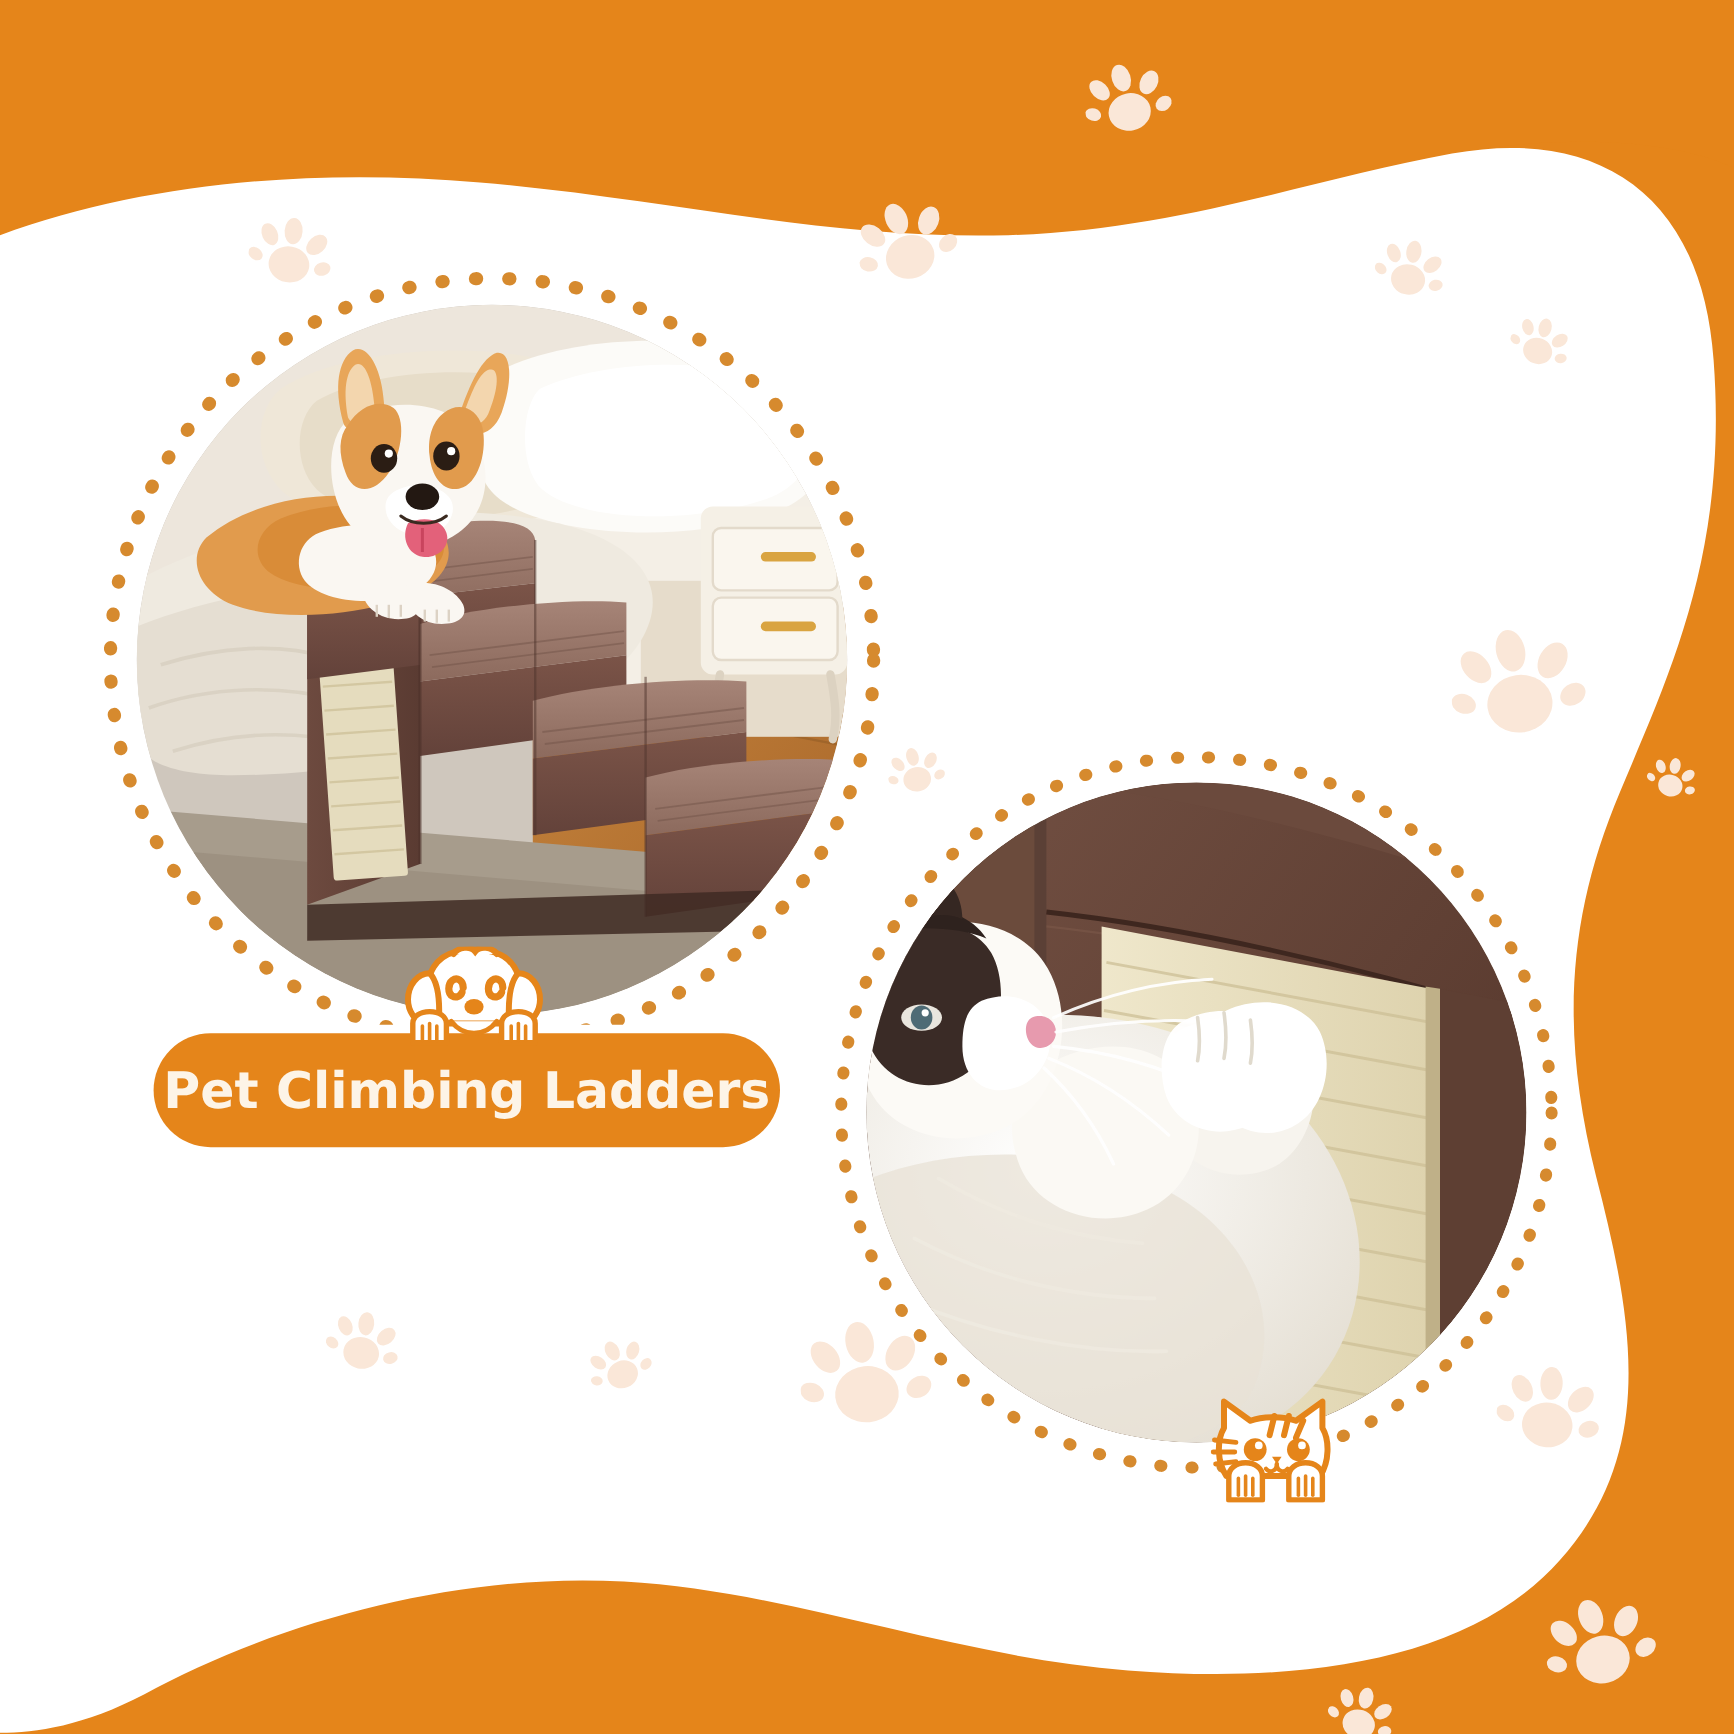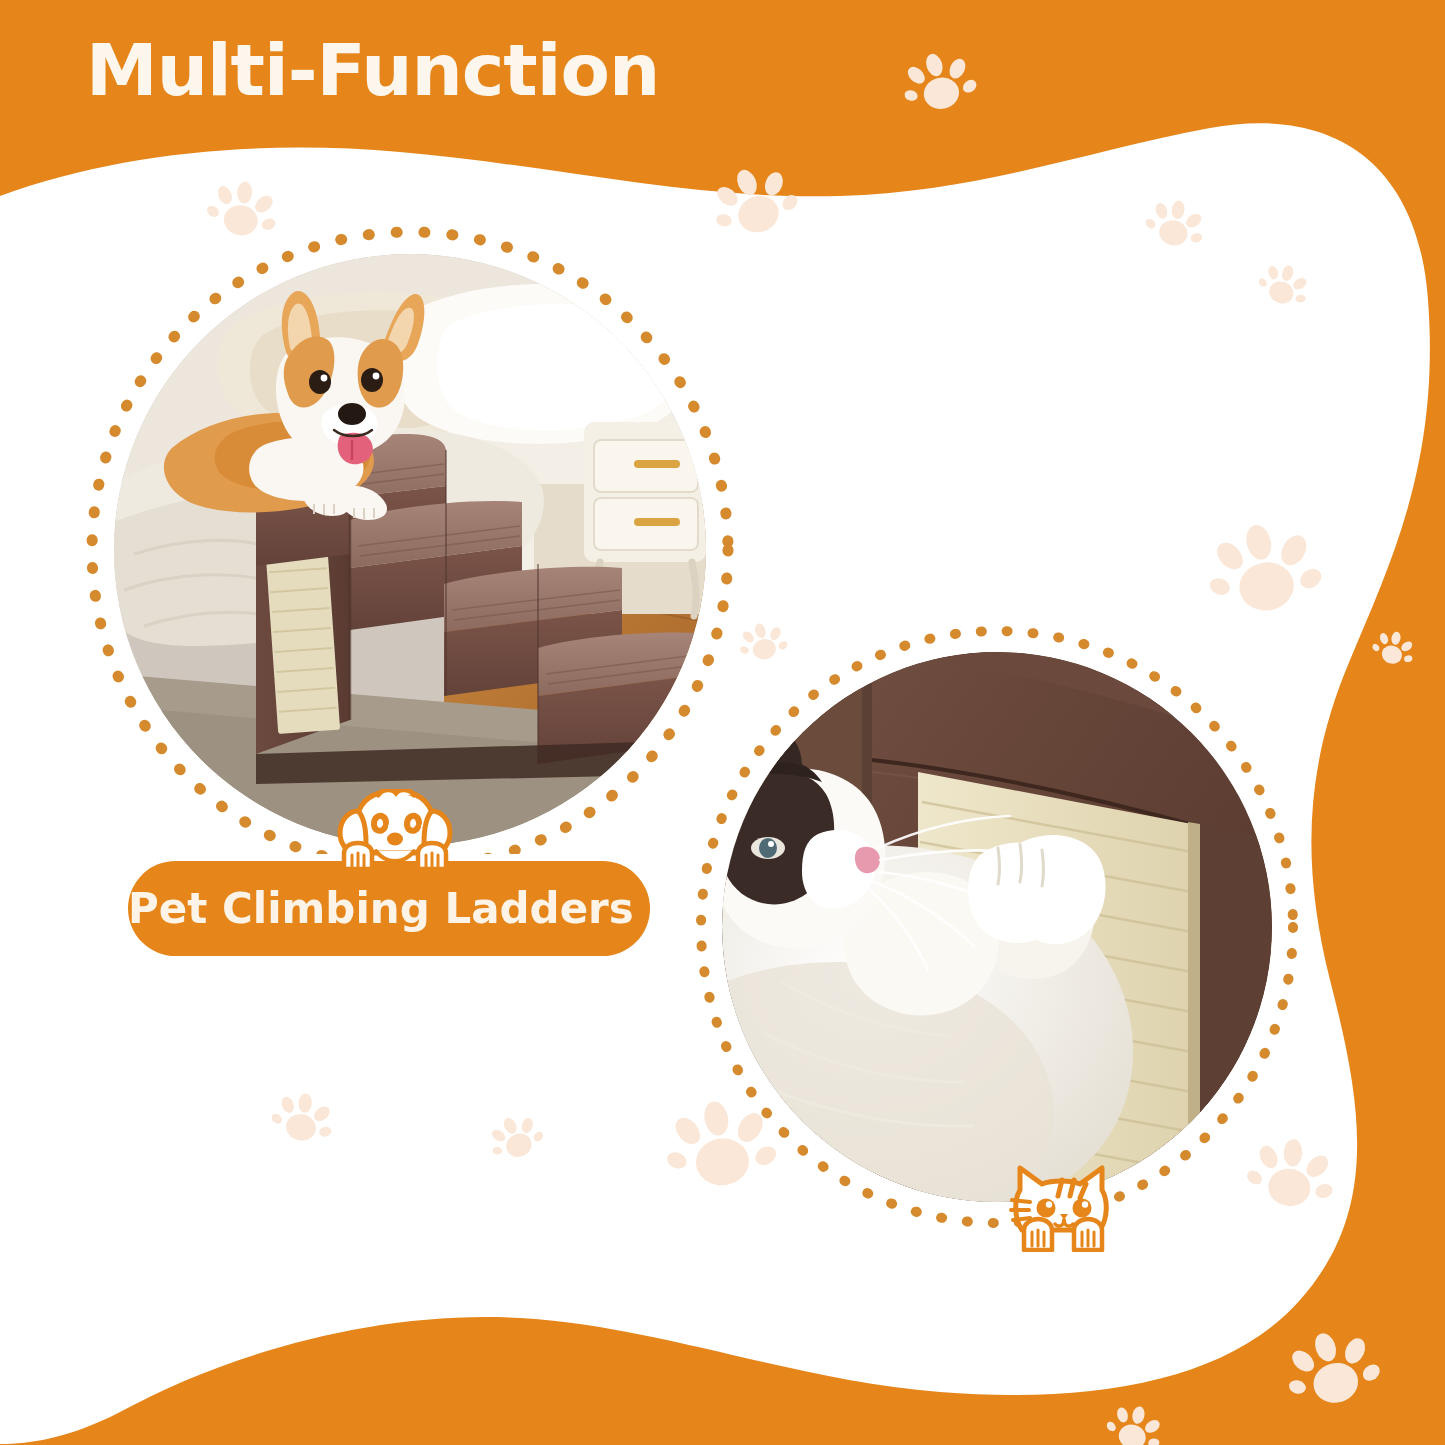--- a/index.html
+++ b/index.html
@@ -32,21 +32,21 @@
   .photo{
     position:absolute;border-radius:50%;overflow:hidden;
     background:#cfc7bd;
   }
 
   
   .pill{
     position:absolute;
     background:#E5851A;
     border-radius:999px;
-    display:flex;align-items:center;justify-content:flex-start;
+    display:flex;align-items:center;justify-content:center;
     color:#FDF4E7;
     font-weight:700;
     font-family:"DejaVu Sans", sans-serif;
     box-shadow:0 0 0 7px #FFFFFF;
     z-index:6;
   }
   .pill-icon{position:absolute;z-index:7;}
 </style>
 </head>
 <body>
@@ -185,21 +185,20 @@
       <svg class="paw" width="150" height="150" viewBox="0 0 150 150" style="left: 1380px; top: 620px; transform: scale(0.3) rotate(16deg); transform-origin: left top;">
         <ellipse cx="70" cy="100" rx="34" ry="30" fill="#FAE7D8"></ellipse>
         <ellipse cx="68" cy="44" rx="15" ry="22" fill="#FAE7D8" transform="rotate(-6 68 44)"></ellipse>
         <ellipse cx="110" cy="60" rx="14" ry="20" fill="#FAE7D8" transform="rotate(38 110 60)"></ellipse>
         <ellipse cx="30" cy="56" rx="13" ry="19" fill="#FAE7D8" transform="rotate(-34 30 56)"></ellipse>
         <ellipse cx="126" cy="98" rx="11" ry="14" fill="#FAE7D8" transform="rotate(64 126 98)"></ellipse>
         <ellipse cx="12" cy="92" rx="10" ry="13" fill="#FAE7D8" transform="rotate(-62 12 92)"></ellipse>
       </svg>
     </div>
 
-  <div class="title">Multi-Function</div>
 
   <div class="photo-wrap" style="left:60px;top:200px;width:700px;height:700px;">
 
     <svg class="dots-ring" viewBox="0 0 700 700">
       <circle cx="350" cy="350" r="318" fill="none" stroke="#D68A2E" stroke-width="11" stroke-linecap="round" stroke-dasharray="1 27"></circle>
     </svg>
 
     <div class="photo" style="left:54px;top:54px;width:592px;height:592px;">
       <svg width="592" height="592" viewBox="0 0 592 592" aria-hidden="true">
         <defs>

